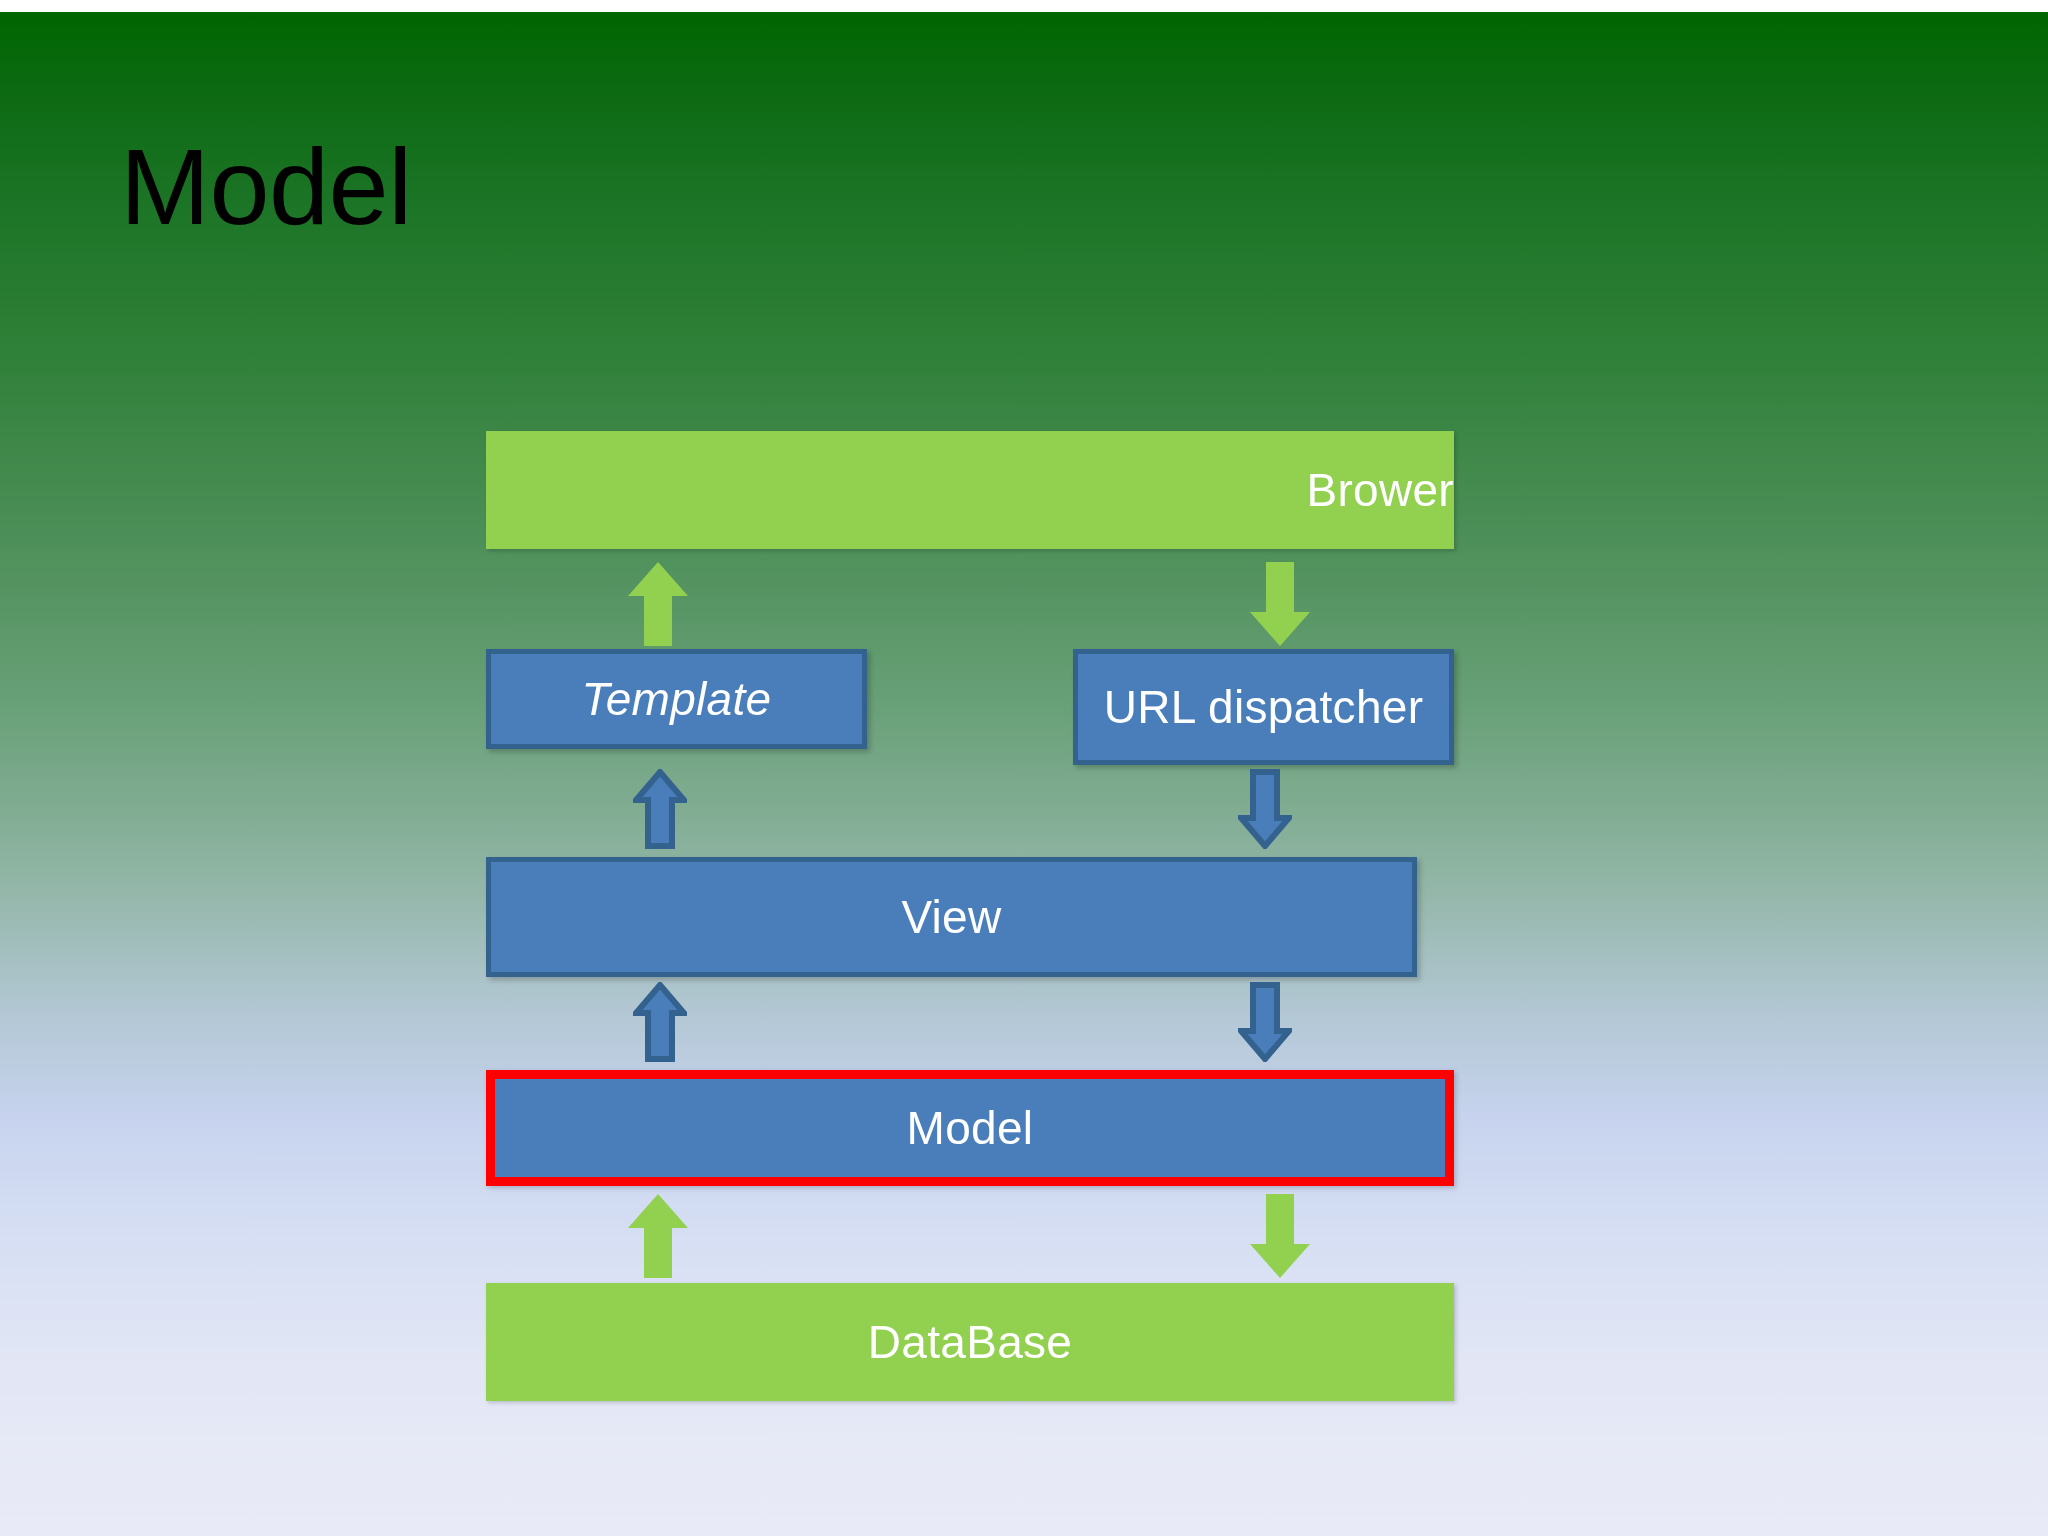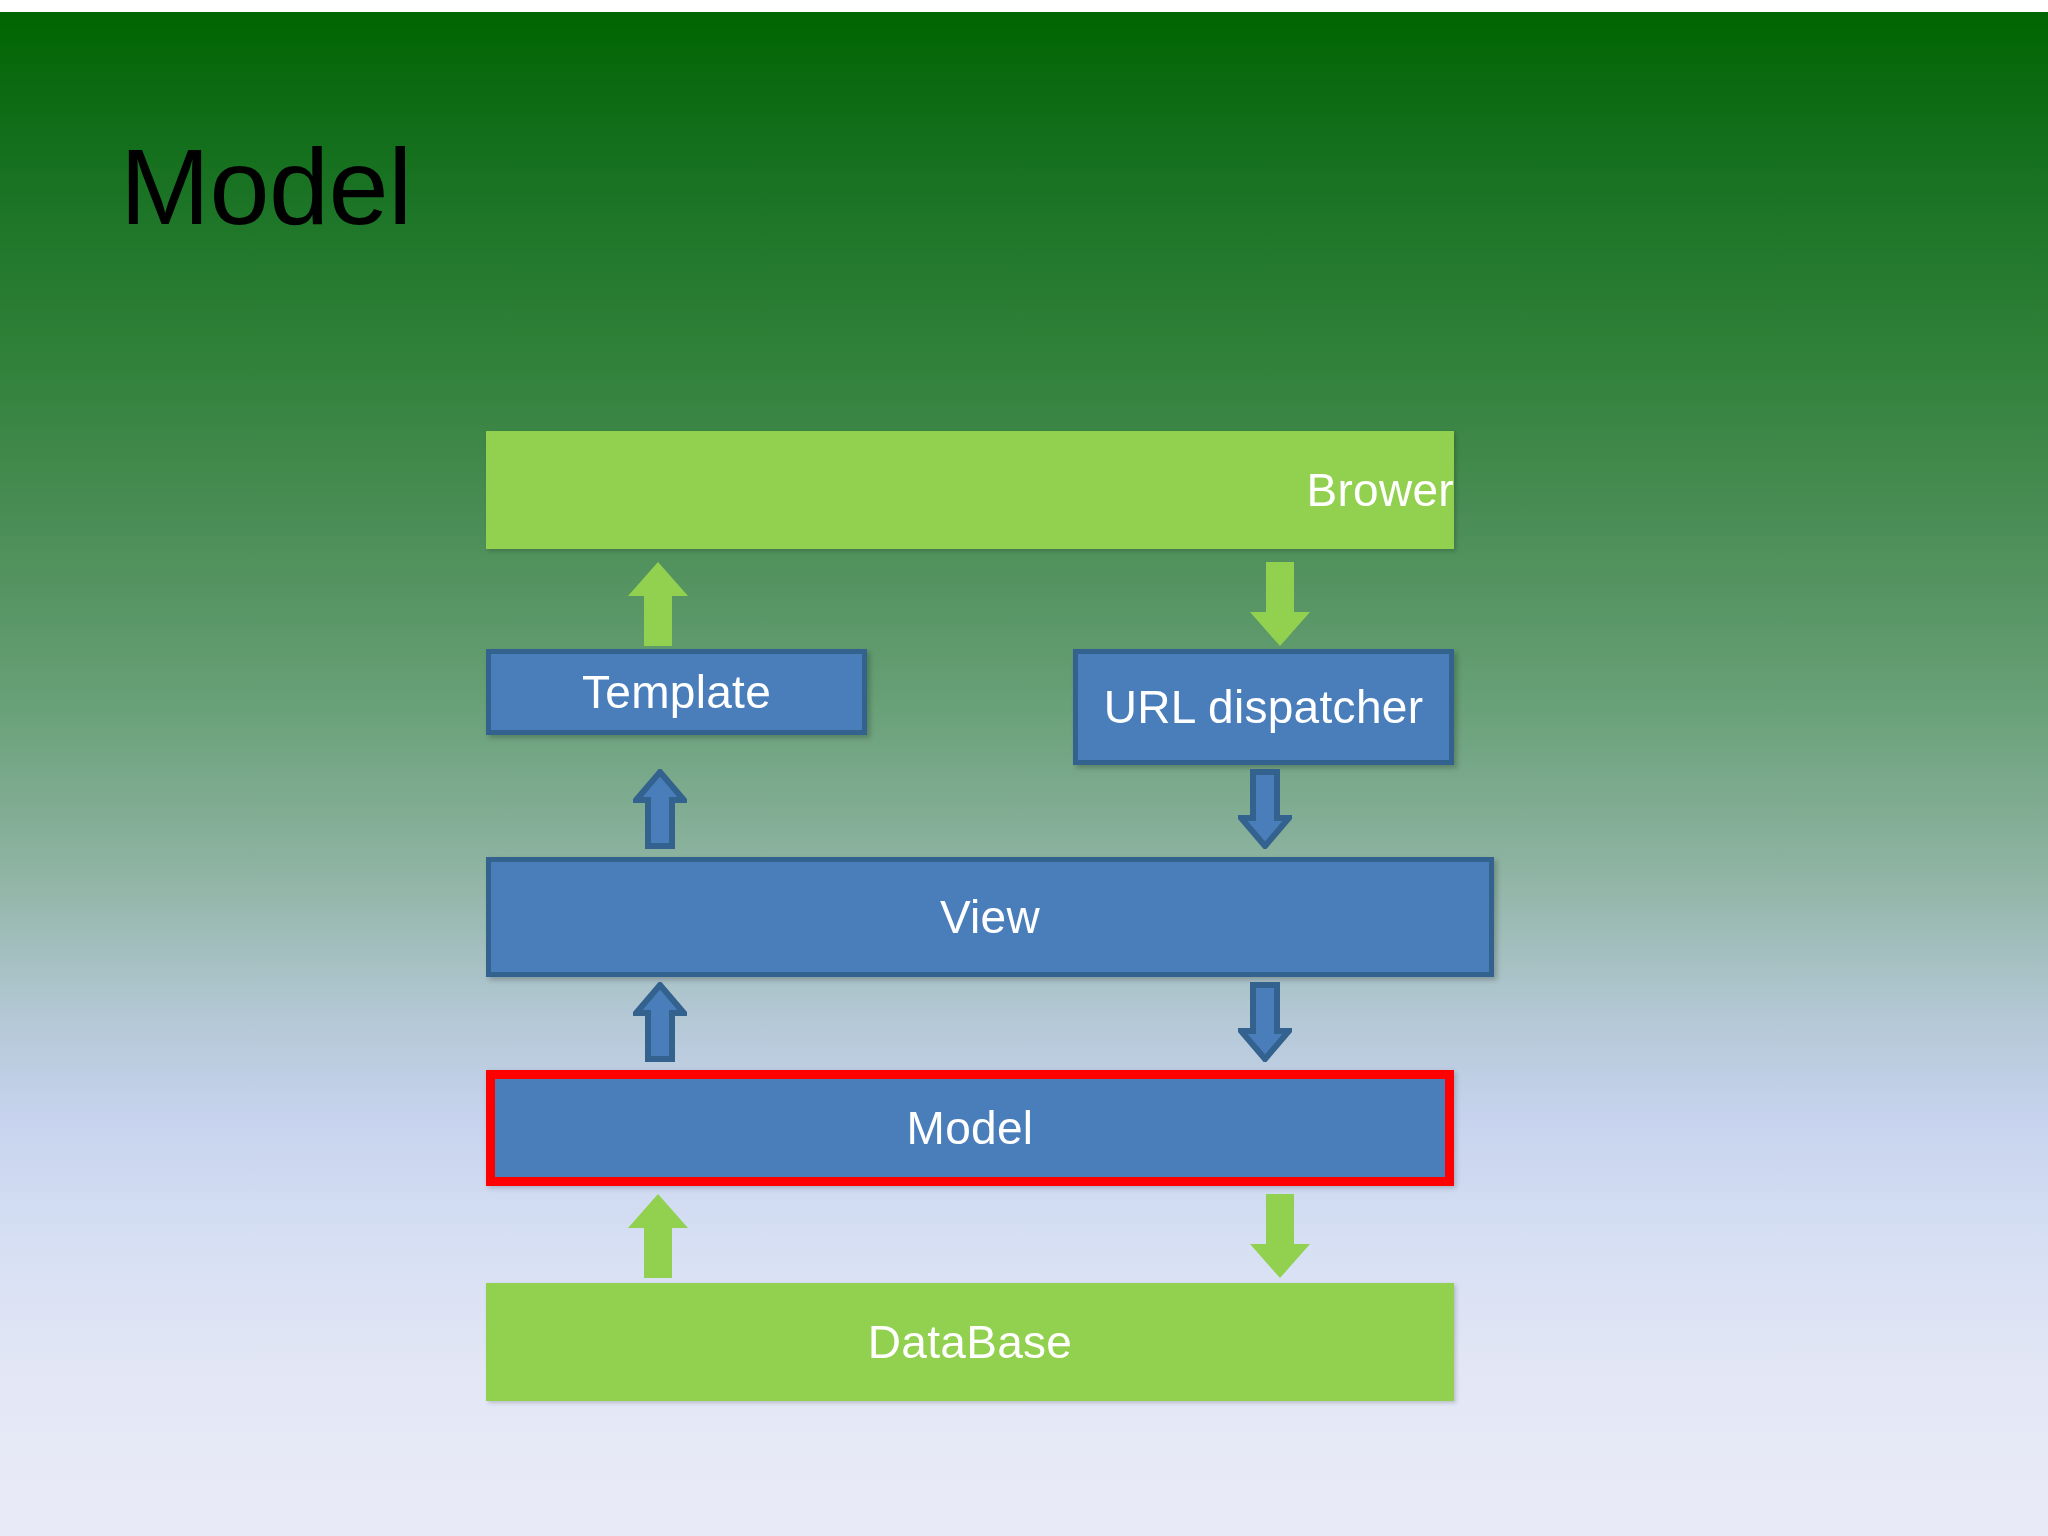--- a/index.html
+++ b/index.html
@@ -80,23 +80,23 @@
   }
 
   
   .arrow {
     position: absolute;
   }
   .arrow svg { display: block; }
 
   
   #box-brower      { left: 486px; top: 419px;  width: 968px; height: 118px; justify-content: flex-end; }
-  #box-template    { left: 486px; top: 637px;  width: 381px; height: 86px; }
+  #box-template    { left: 486px; top: 637px;  width: 381px; height: 100px; font-style: italic; }
   #box-urldispatch { left: 1073px;top: 637px;  width: 381px; height: 116px; }
-  #box-view        { left: 486px; top: 845px;  width: 1008px; height: 120px; }
+  #box-view        { left: 486px; top: 845px;  width: 931px; height: 120px; }
   #box-model       { left: 486px; top: 1058px; width: 968px; height: 116px; }
   #box-database    { left: 486px; top: 1271px; width: 968px; height: 118px; }
 
   #arrow-template-to-brower   { left: 626px;  top: 548px;  }
   #arrow-brower-to-url        { left: 1248px; top: 548px;  }
   #arrow-view-to-template     { left: 633px;  top: 757px;  }
   #arrow-url-to-view          { left: 1238px; top: 757px;  }
   #arrow-model-to-view        { left: 633px;  top: 970px;  }
   #arrow-view-to-model        { left: 1238px; top: 970px;  }
   #arrow-database-to-model    { left: 626px;  top: 1180px; }

